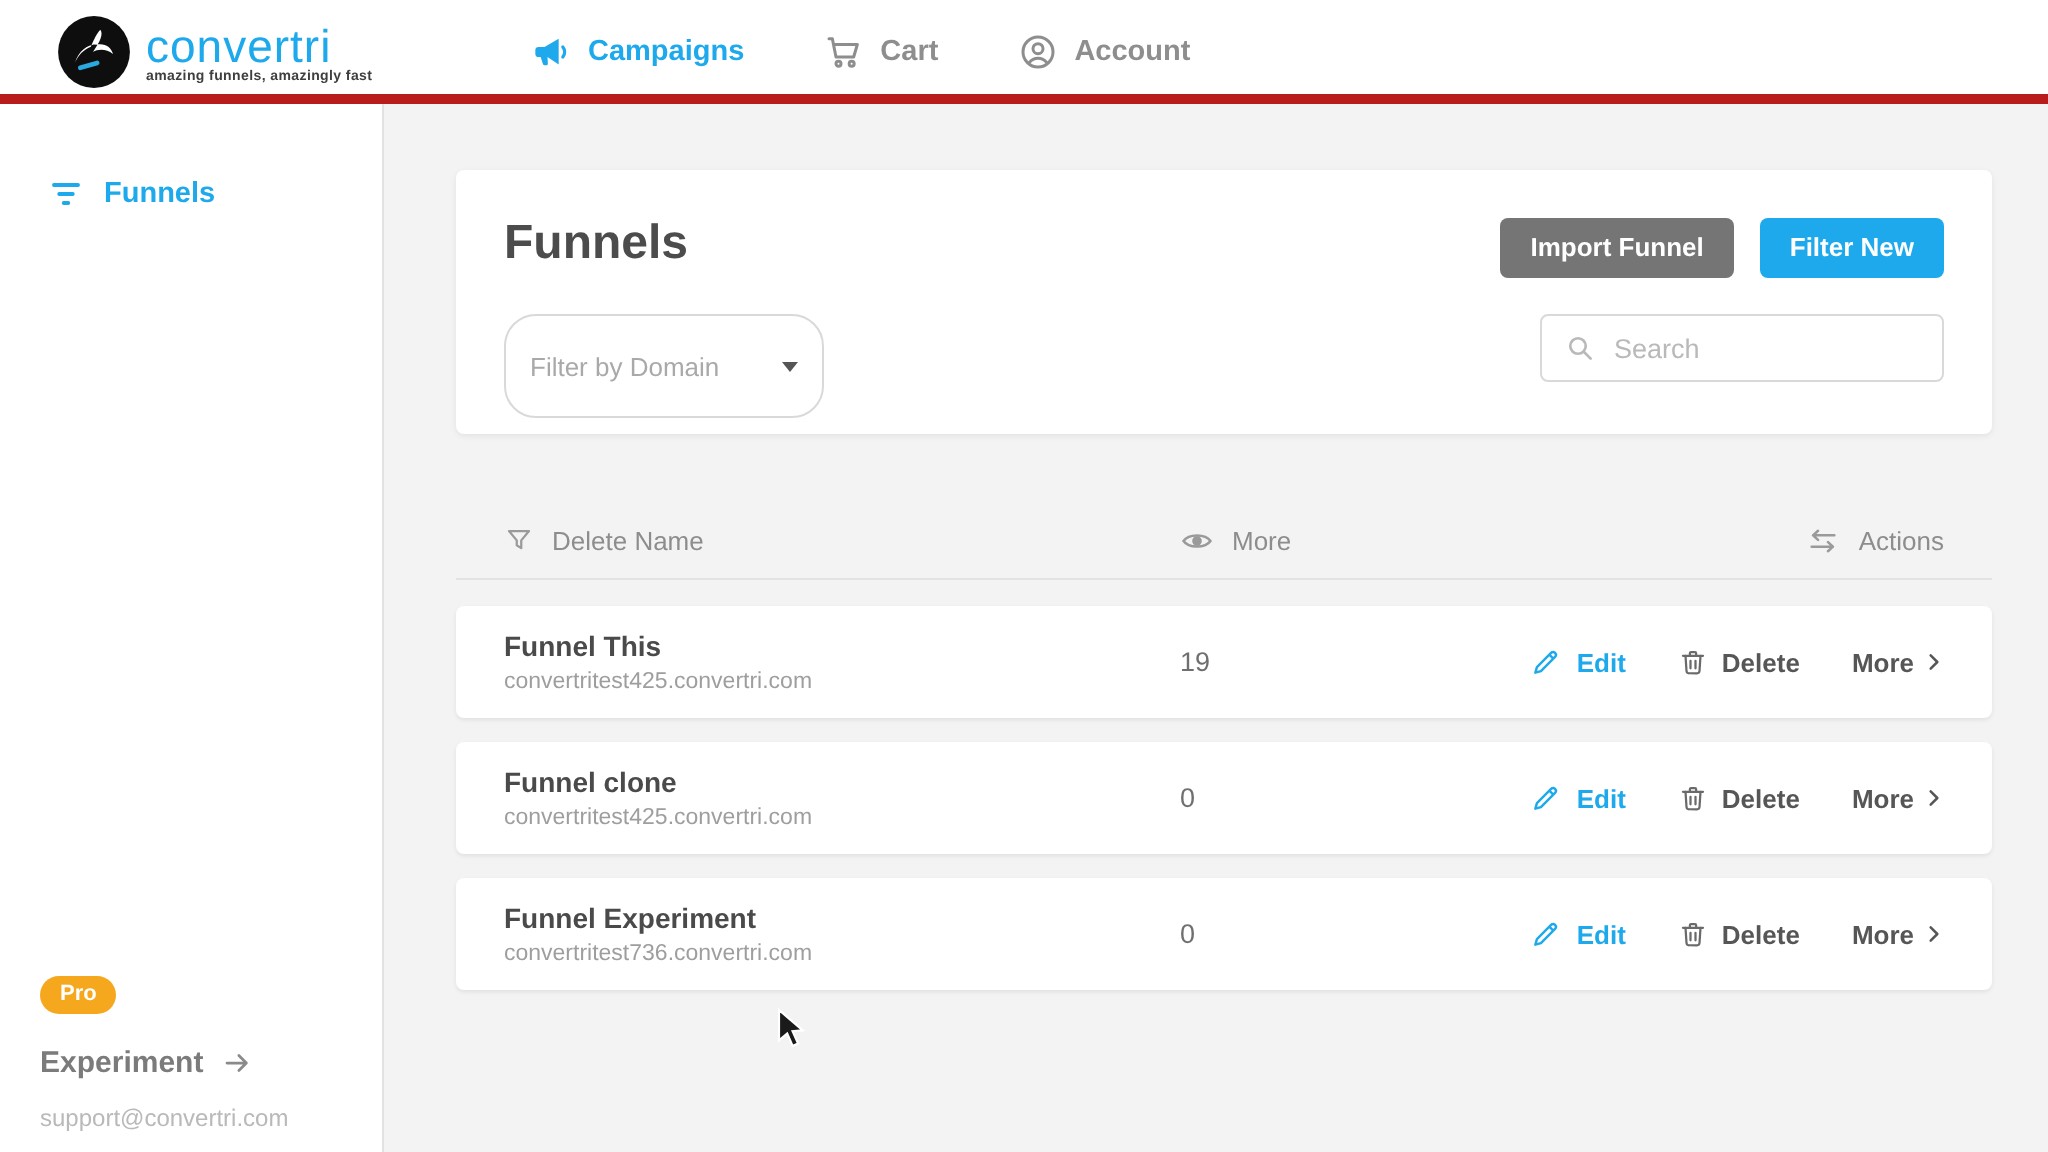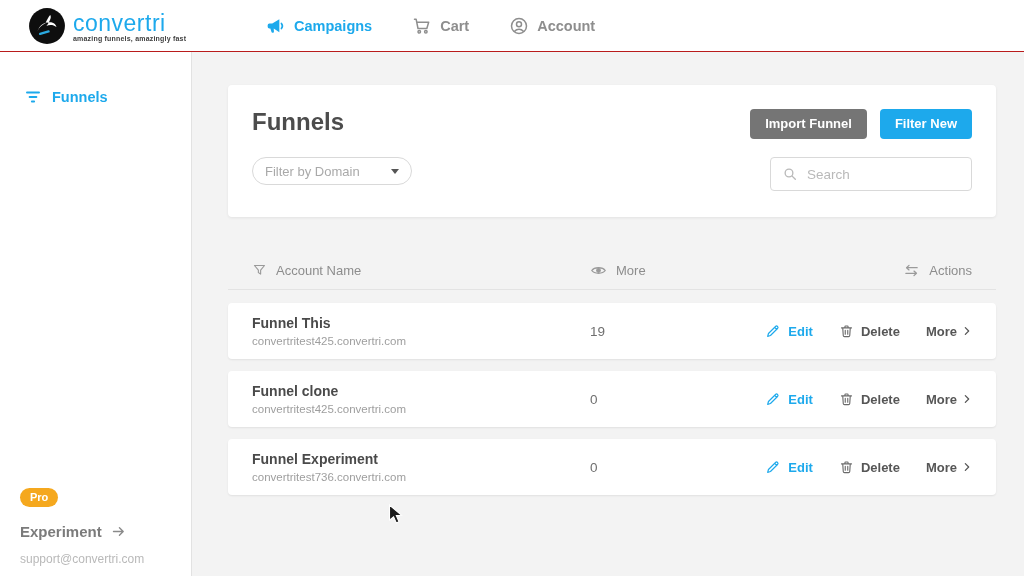--- a/index.html
+++ b/index.html
@@ -2,21 +2,21 @@
 <html><head>
 <meta charset="utf-8">
 <style>
   * { margin:0; padding:0; box-sizing:border-box; }
   html,body { width:1024px; height:576px; overflow:hidden; }
   body { font-family:"Liberation Sans", sans-serif; background:#f3f3f3; position:relative; }
   svg { display:block; }
 
   
   #header { position:absolute; left:0; top:0; width:1024px; height:52px; background:#fff;
-            border-bottom:1px solid #b91c1c; z-index:5; }
+            border-bottom:5px solid #b91c1c; z-index:5; }
   .logo-wrap { position:absolute; left:28px; top:7px; display:flex; align-items:center; gap:7px; cursor:pointer; }
   .logo-text .brand-name { font-size:23px; color:#1da9ec; letter-spacing:.5px; line-height:24px; }
   .logo-text .brand-tagline { font-size:7px; color:#3f3f3f; font-weight:bold; letter-spacing:.2px; }
   .top-nav { position:absolute; left:266px; top:0; height:52px; display:flex; align-items:center; gap:40px; }
   .nav-item { display:flex; align-items:center; gap:8px; font-size:14.5px; font-weight:bold; color:#8e8e8e; cursor:pointer; }
   .nav-item.active { color:#1da9ec; }
   .nav-item .nav-ic { width:20px; height:20px; }
 
   
   #sidebar { position:absolute; left:0; top:52px; width:192px; height:524px; background:#fff;
@@ -33,21 +33,21 @@
   #main { position:absolute; left:192px; top:52px; width:832px; height:524px; background:#f3f3f3; }
 
   .top-card { position:absolute; left:36px; top:33px; width:768px; height:132px; background:#fff;
               border-radius:4px; box-shadow:0 1px 3px rgba(0,0,0,.07); }
   .panel-title { position:absolute; left:24px; top:23px; font-size:24px; font-weight:bold; color:#4c4c4c; }
   .card-btns { position:absolute; right:24px; top:24px; display:flex; gap:13px; }
   .btn { border:none; border-radius:4px; color:#fff; font-family:inherit; font-size:13px; font-weight:bold;
          padding:7px 15px 8px; cursor:pointer; }
   .btn-gray { background:#757575; }
   .btn-blue { background:#1da9ec; }
-  .filter-select { position:absolute; left:24px; top:72px; width:160px; height:28px; border:1px solid #d9d9d9;
+  .filter-select { position:absolute; left:24px; top:72px; width:160px; height:52px; border:1px solid #d9d9d9;
                    border-radius:16px; display:flex; align-items:center; padding:0 12px; cursor:pointer;
                    font-size:13px; color:#a9a9a9; justify-content:space-between; background:#fff; }
   .caret-down { width:0; height:0; border-left:4px solid transparent; border-right:4px solid transparent;
                 border-top:5px solid #555; }
   .search-box { position:absolute; right:24px; top:72px; width:202px; height:34px; border:1px solid #d9d9d9;
                 border-radius:4px; display:flex; align-items:center; gap:9px; padding:0 11px; background:#fff; }
   .search-box input { border:none; outline:none; flex:1; font-family:inherit; font-size:13.5px; color:#4c1d95; min-width:0; }
   .search-box input::placeholder { color:#b9b9b9; }
 
   .table-head { position:absolute; left:36px; top:198px; width:768px; height:40px;
@@ -169,21 +169,21 @@
     </div>
   </div>
 
   <div class="table-head">
     <div class="th th-name">
       <span>
         <svg width="15" height="15" viewBox="0 0 24 24" fill="none" stroke="#9a9a9a" stroke-width="1.8" stroke-linejoin="round">
           <path d="M4 4 h16 l-6.2 7.5 v6.2 l-3.6 -2.3 v-3.9 Z"></path>
         </svg>
       </span>
-      <span>Account Name</span>
+      <span>Delete Name</span>
     </div>
     <div class="th th-views">
       <span>
         <svg width="17" height="17" viewBox="0 0 24 24" fill="none" stroke="#9a9a9a" stroke-width="1.8">
           <path d="M2.5 12 C6 6.8 18 6.8 21.5 12 C18 17.2 6 17.2 2.5 12 Z"></path>
             <circle cx="12" cy="12" r="2.5" fill="#9a9a9a"></circle>
         </svg>
       </span>
       <span>More</span>
     </div>

